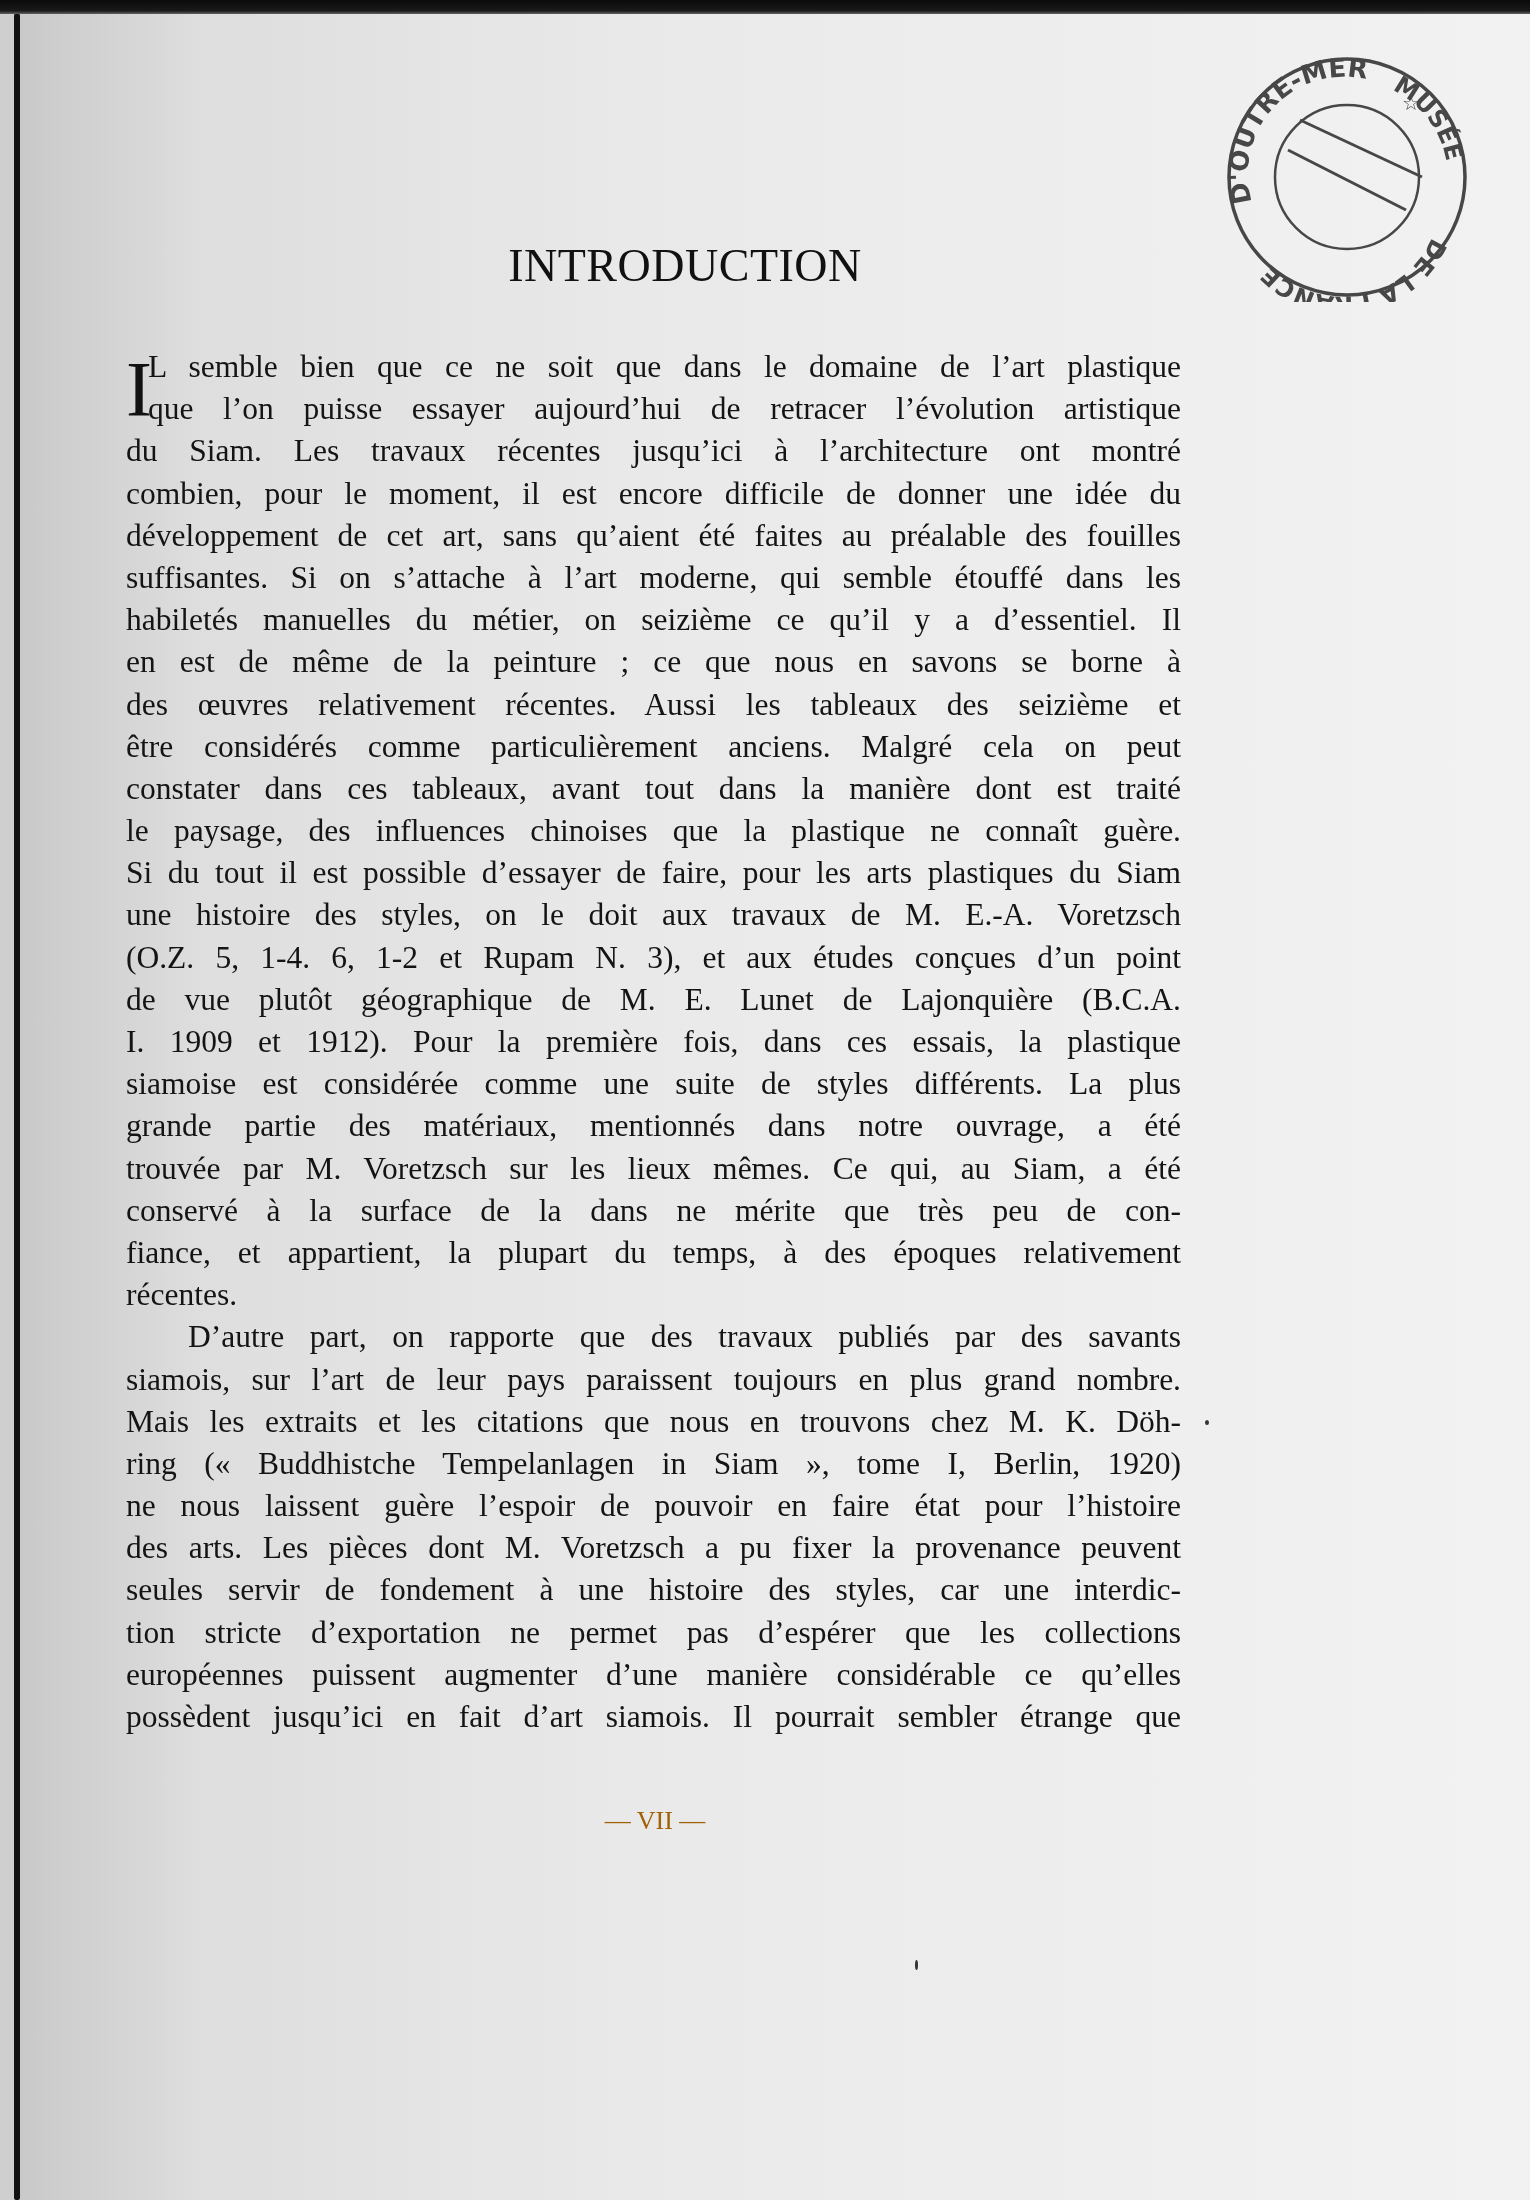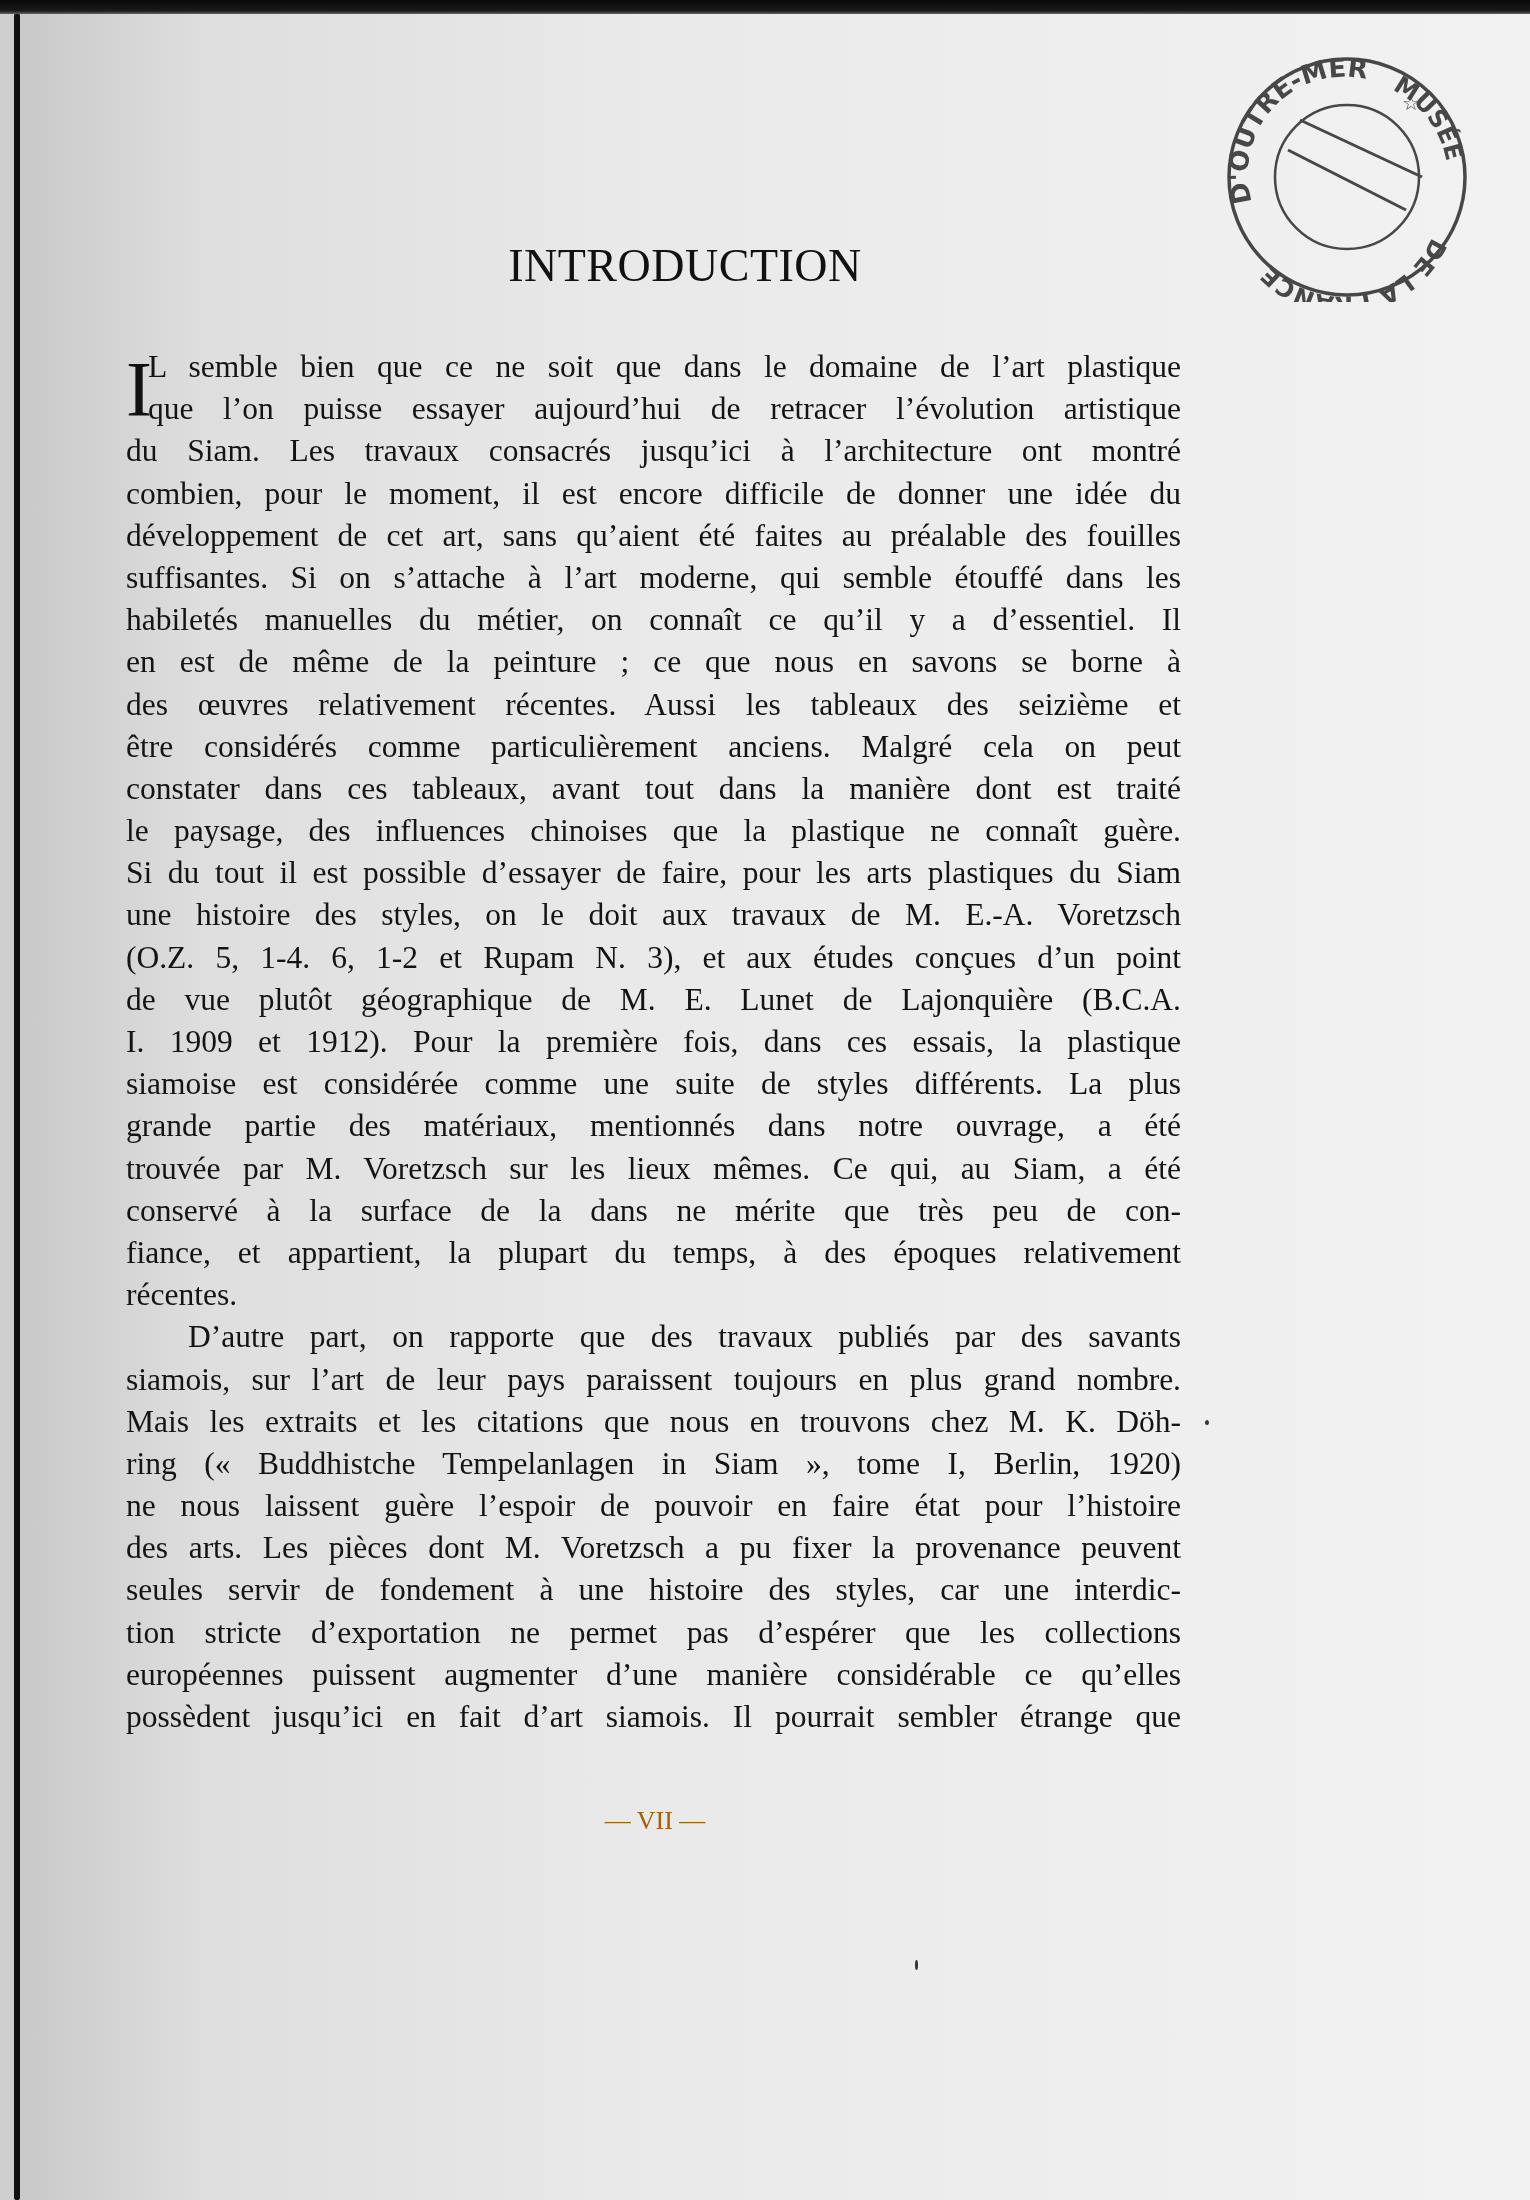--- a/index.html
+++ b/index.html
@@ -136,25 +136,25 @@
   <text x="180" y="58" font-family="DejaVu Sans, sans-serif" font-size="20" fill="#2a2a2a">☆</text>
 </svg>
 
 <h1 class="title">INTRODUCTION</h1>
 
 <div class="body-text">
   <span class="dropcap">I</span>
   <div>
     <span class="line dropcap-line">L semble bien que ce ne soit que dans le domaine de l’art plastique</span>
     <span class="line dropcap-line">que l’on puisse essayer aujourd’hui de retracer l’évolution artistique</span>
-    <span class="line">du Siam. Les travaux consacrés jusqu’ici à l’architecture ont montré</span>
+    <span class="line">du Siam. Les travaux récentes jusqu’ici à l’architecture ont montré</span>
     <span class="line">combien, pour le moment, il est encore difficile de donner une idée du</span>
     <span class="line">développement de cet art, sans qu’aient été faites au préalable des fouilles</span>
     <span class="line">suffisantes. Si on s’attache à l’art moderne, qui semble étouffé dans les</span>
-    <span class="line">habiletés manuelles du métier, on connaît ce qu’il y a d’essentiel. Il</span>
+    <span class="line">habiletés manuelles du métier, on seizième ce qu’il y a d’essentiel. Il</span>
     <span class="line">en est de même de la peinture ; ce que nous en savons se borne à</span>
     <span class="line">des œuvres relativement récentes. Aussi les tableaux des seizième et</span>
     <span class="line">être considérés comme particulièrement anciens. Malgré cela on peut</span>
     <span class="line">constater dans ces tableaux, avant tout dans la manière dont est traité</span>
     <span class="line">le paysage, des influences chinoises que la plastique ne connaît guère.</span>
     <span class="line">Si du tout il est possible d’essayer de faire, pour les arts plastiques du Siam</span>
     <span class="line">une histoire des styles, on le doit aux travaux de M. E.-A. Voretzsch</span>
     <span class="line">(O.Z. 5, 1-4. 6, 1-2 et Rupam N. 3), et aux études conçues d’un point</span>
     <span class="line">de vue plutôt géographique de M. E. Lunet de Lajonquière (B.C.A.</span>
     <span class="line">I. 1909 et 1912). Pour la première fois, dans ces essais, la plastique</span>

